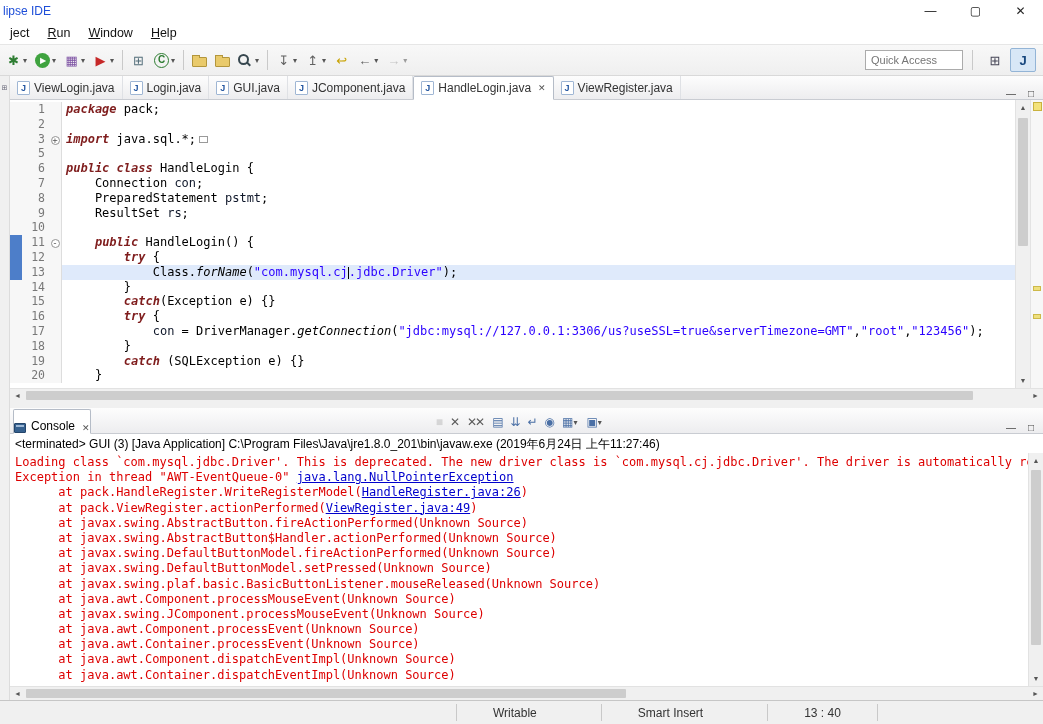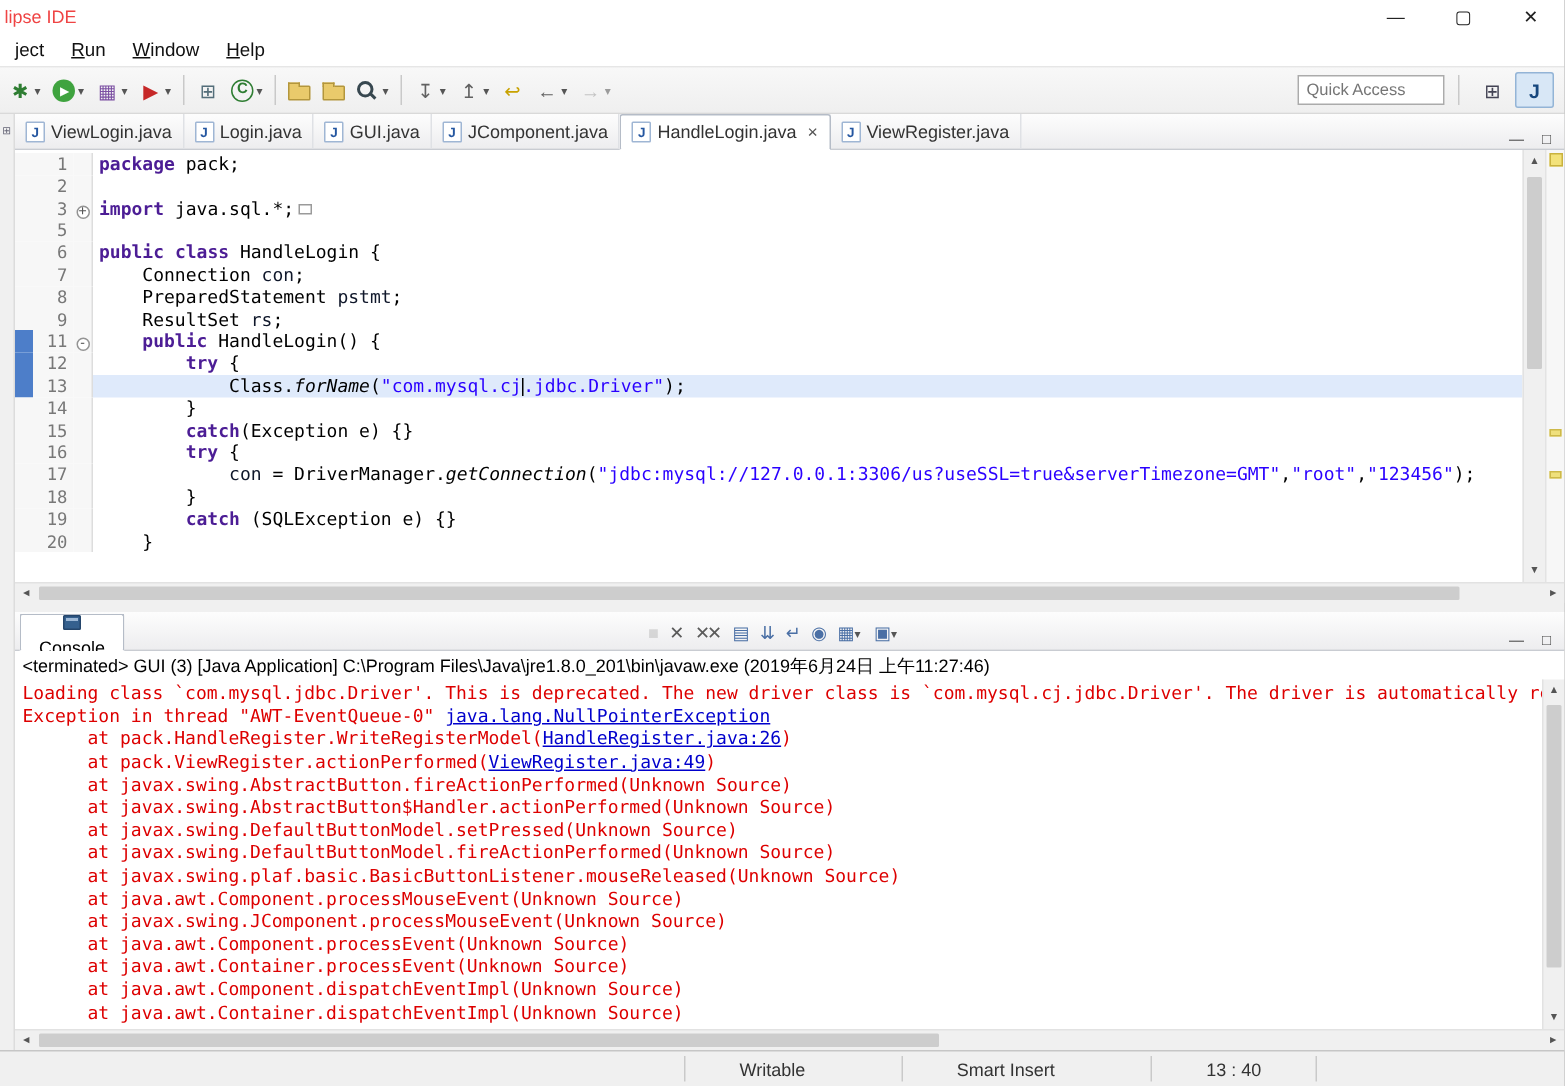--- a/index.html
+++ b/index.html
@@ -1,21 +1,21 @@
 <!DOCTYPE html>
 <html><head>
 <meta charset="utf-8">
 <style>
   * { margin:0; padding:0; box-sizing:border-box; }
   body { font-family:"Liberation Sans", sans-serif; background:#888; }
   .window { width:1043px; height:724px; background:#fff; position:relative; overflow:hidden; }
 
   
   .titlebar { height:22px; display:flex; align-items:center; background:#fff; }
-  .titlebar .title { font-size:12px; color:#ef4444; padding-left:3px; flex:1; }
+  .titlebar .title { font-size:12px; color:#1d4ed8; padding-left:3px; flex:1; }
   .winbtns { display:flex; height:22px; }
   .winbtn { width:45px; height:22px; display:flex; align-items:center; justify-content:center;
             font-size:12px; color:#222; cursor:default; }
 
   
   .menubar { height:22px; display:flex; align-items:center; background:#fff; padding-left:1px; }
   .menu-item { font-size:12.5px; color:#111; padding:2px 9px; }
   .menu-item .mn { text-decoration:underline; }
 
   
@@ -74,21 +74,21 @@
   .cline { display:flex; height:14.8px; }
   .annot { width:12px; flex:none; background:#f7f7f7; }
   .annot.mark { background:#4d7ec9; }
   .lnum { width:27px; flex:none; text-align:right; padding-right:4px; color:#787878; font-size:11.5px;
           background:#f7f7f7; }
   .foldcol { width:13px; flex:none; background:#f7f7f7; border-right:1px solid #ddd; text-align:center; }
   .foldglyph { display:inline-block; width:9px; height:9px; border:1px solid #949494; border-radius:50%;
           background:#fff; color:#555; font-size:9px; line-height:7px; text-align:center; margin-top:3px; }
   .ltext { flex:1; white-space:pre; overflow:hidden; padding-left:4px; color:#000; }
   .cline.current .ltext { background:#dfeafb; }
-  .seg-k { color:#4c1d95; font-weight:bold; }
+  .seg-k { color:#7f1d1d; font-weight:bold;font-style:italic; }
   .seg-s { color:#2a00ff; }
   .seg-f { color:#0f172a; }
   .seg-m { color:#000; font-style:italic; }
   .seg-p { color:#000; }
   .cursor { display:inline-block; width:1px; height:12px; background:#000; vertical-align:text-bottom; }
   .foldbox { display:inline-block; width:9px; height:7px; border:1px solid #9a9a9a; margin-left:3px; background:#fff; }
 
   
   .vscroll { width:15px; background:#f0f0f0; border-left:1px solid #e2e2e2; position:relative; flex:none; }
   .sb-arrow { height:15px; display:flex; align-items:center; justify-content:center; font-size:7px; color:#555; }
@@ -106,23 +106,23 @@
   .hs-thumb { position:absolute; top:2px; height:9px; background:#cdcdcd; border-radius:1px; }
   .ed-hthumb { left:16px; right:70px; }
   .co-hthumb { left:16px; width:600px; }
 
   .sash { height:6px; background:#f0f0f0; cursor:row-resize; }
 
   
   .console-panel { height:292px; display:flex; flex-direction:column; background:#fff; }
   .ctabbar { height:26px; display:flex; align-items:flex-end; background:linear-gradient(#fdfdfd,#ededef);
              border-bottom:1px solid #c9ccd2; }
-  .ctab { height:25px; display:flex; align-items:center; gap:5px; padding:0 12px; font-size:12px;
+  .ctab { height:25px; display:flex; align-items:flex-end; gap:5px; padding:0 0; font-size:12px;
           background:#fff; border:1px solid #b5bcc7; border-bottom:1px solid #fff; margin-bottom:-1px;
-          margin-left:3px; border-radius:2px 2px 0 0;flex-direction:column; }
+          margin-left:3px; border-radius:2px 2px 0 0; }
   .ctab-icon { width:12px; height:10px; background:#35608e; border:1px solid #24456b; border-radius:1px;
           position:relative; flex:none; }
   .ctab-icon::after { content:''; position:absolute; top:1px; left:1px; right:1px; height:2px; background:#9db8d6; }
   .ctab-close { font-size:9px; color:#555; margin-left:2px; }
   .console-icons { margin-left:auto; display:flex; align-items:center; gap:1px; padding-right:50px; }
   .cicon { height:22px; display:flex; align-items:center; padding:0 4px; border-radius:2px; }
   .cicon.disabled { opacity:.5; }
   .cic { font-size:12px; line-height:14px; letter-spacing:-2px; }
   .console-header { height:19px; font-size:12px; color:#000; padding:2px 0 0 5px; white-space:nowrap;
           overflow:hidden; background:#fff; }
@@ -316,20 +316,26 @@
                 <span class="foldcol"></span>
                 <span class="ltext"><span class="seg-p">    PreparedStatement </span><span class="seg-f">pstmt</span><span class="seg-p">;</span></span>
               </div>
               <div class="cline">
                 <span class="annot"></span>
                 <span class="lnum">9</span>
                 <span class="foldcol"></span>
                 <span class="ltext"><span class="seg-p">    ResultSet </span><span class="seg-f">rs</span><span class="seg-p">;</span></span>
               </div>
               <div class="cline">
+                <span class="annot"></span>
+                <span class="lnum">10</span>
+                <span class="foldcol"></span>
+                <span class="ltext"></span>
+              </div>
+              <div class="cline">
                 <span class="annot mark"></span>
                 <span class="lnum">11</span>
                 <span class="foldcol"><span class="foldglyph">-</span></span>
                 <span class="ltext"><span class="seg-p">    </span><span class="seg-k">public</span><span class="seg-p"> HandleLogin() {</span></span>
               </div>
               <div class="cline">
                 <span class="annot mark"></span>
                 <span class="lnum">12</span>
                 <span class="foldcol"></span>
                 <span class="ltext"><span class="seg-p">        </span><span class="seg-k">try</span><span class="seg-p"> {</span></span>
@@ -448,22 +454,22 @@
         </div>
         <div class="console-header">&lt;terminated&gt; GUI (3) [Java Application] C:\Program Files\Java\jre1.8.0_201\bin\javaw.exe (2019年6月24日 上午11:27:46)</div>
         <div class="console-body">
           <div class="console-output">
               <div class="con-line"><span class="con-red">Loading class `com.mysql.jdbc.Driver'. This is deprecated. The new driver class is `com.mysql.cj.jdbc.Driver'. The driver is automatically reg</span></div>
               <div class="con-line"><span class="con-red">Exception in thread "AWT-EventQueue-0" </span><span class="con-link">java.lang.NullPointerException</span></div>
               <div class="con-line"><span class="con-red">      at pack.HandleRegister.WriteRegisterModel(</span><span class="con-link">HandleRegister.java:26</span><span class="con-red">)</span></div>
               <div class="con-line"><span class="con-red">      at pack.ViewRegister.actionPerformed(</span><span class="con-link">ViewRegister.java:49</span><span class="con-red">)</span></div>
               <div class="con-line"><span class="con-red">      at javax.swing.AbstractButton.fireActionPerformed(Unknown Source)</span></div>
               <div class="con-line"><span class="con-red">      at javax.swing.AbstractButton$Handler.actionPerformed(Unknown Source)</span></div>
+              <div class="con-line"><span class="con-red">      at javax.swing.DefaultButtonModel.fireActionPerformed(Unknown Source)</span></div>
               <div class="con-line"><span class="con-red">      at javax.swing.DefaultButtonModel.setPressed(Unknown Source)</span></div>
-              <div class="con-line"><span class="con-red">      at javax.swing.DefaultButtonModel.fireActionPerformed(Unknown Source)</span></div>
               <div class="con-line"><span class="con-red">      at javax.swing.plaf.basic.BasicButtonListener.mouseReleased(Unknown Source)</span></div>
               <div class="con-line"><span class="con-red">      at java.awt.Component.processMouseEvent(Unknown Source)</span></div>
               <div class="con-line"><span class="con-red">      at javax.swing.JComponent.processMouseEvent(Unknown Source)</span></div>
               <div class="con-line"><span class="con-red">      at java.awt.Component.processEvent(Unknown Source)</span></div>
               <div class="con-line"><span class="con-red">      at java.awt.Container.processEvent(Unknown Source)</span></div>
               <div class="con-line"><span class="con-red">      at java.awt.Component.dispatchEventImpl(Unknown Source)</span></div>
               <div class="con-line"><span class="con-red">      at java.awt.Container.dispatchEventImpl(Unknown Source)</span></div>
             </div>
           <div class="vscroll">
             <div class="sb-arrow">▲</div>

